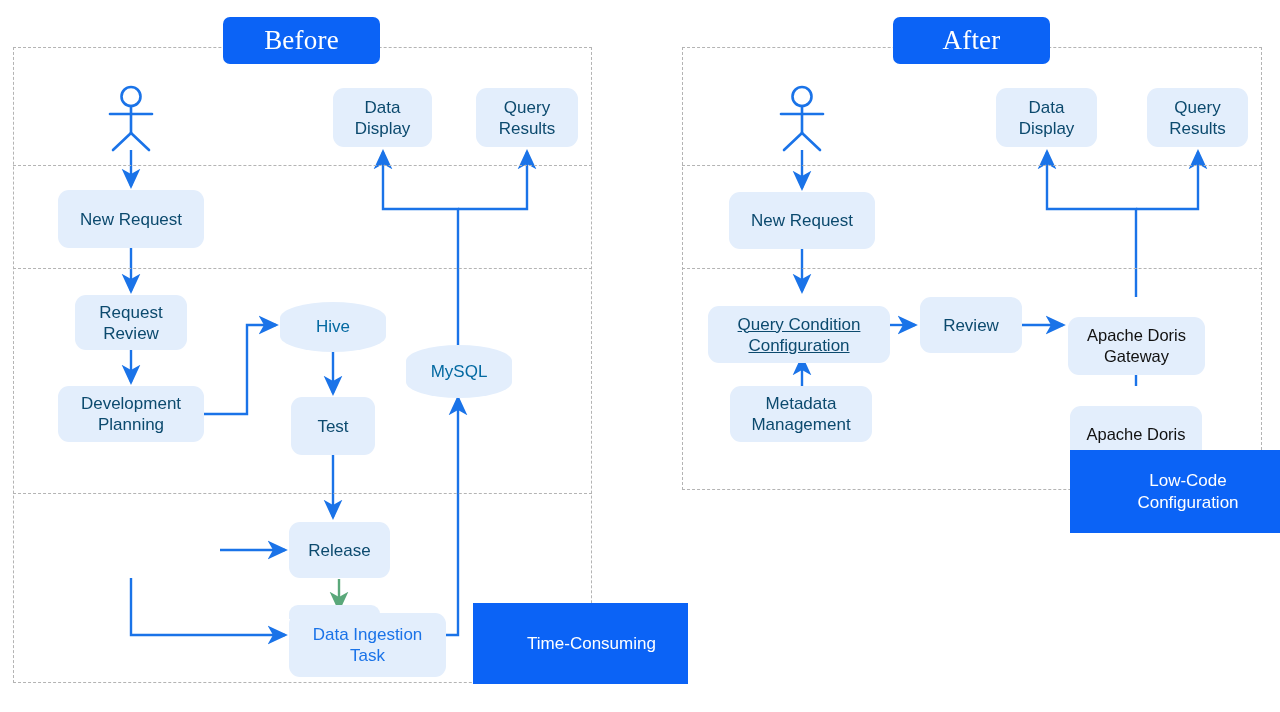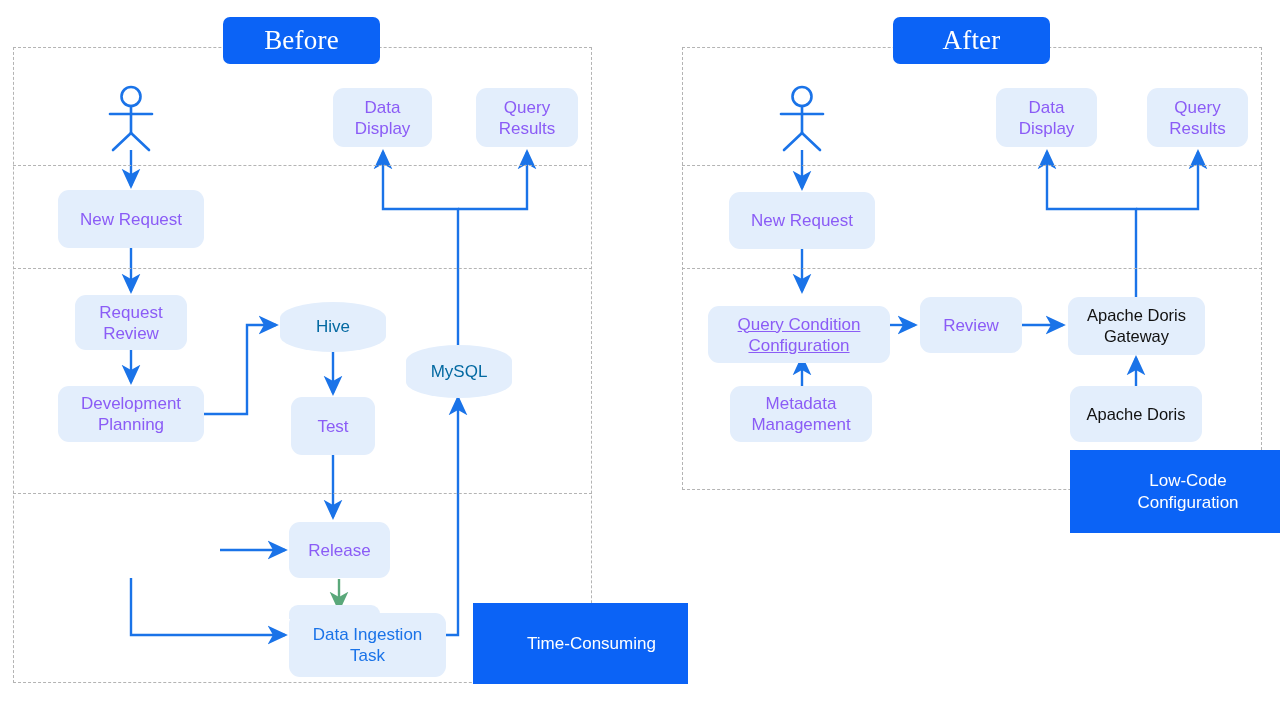--- a/index.html
+++ b/index.html
@@ -12,24 +12,24 @@
   .divider{position:absolute;border-top:1.5px dashed #b4b4b4;height:0;}
 
   
   .badge{position:absolute;background:#0b63f6;color:#ffffff;border-radius:7px;
          display:flex;align-items:center;justify-content:center;
          font-size:27px;letter-spacing:.2px;font-family:Liberation Serif, serif;}
 
   
   .node{position:absolute;background:#e3eefc;border-radius:11px;
         display:flex;align-items:center;justify-content:center;text-align:center;
-        color:#8b5cf6;font-size:17px;line-height:21px;box-sizing:border-box;
+        color:#0c4a6e;font-size:17px;line-height:21px;box-sizing:border-box;
         padding:2px 6px;}
   .node.dark{color:#111111;}
-  .node.small{font-size:16.5px;}
+  .node.small{font-size:16.5px;margin-top:20px;}
 
   
   .cyl{position:absolute;display:flex;align-items:center;justify-content:center;
        color:#0369a1;font-size:17px;text-align:center;}
   .cyl .cylbody{position:absolute;left:0;top:0;right:0;bottom:0;
        background:#e3eefc;border-radius:50%/16px;}
   .cyl span{position:relative;z-index:2;}
 
   
   .folder{position:absolute;}

